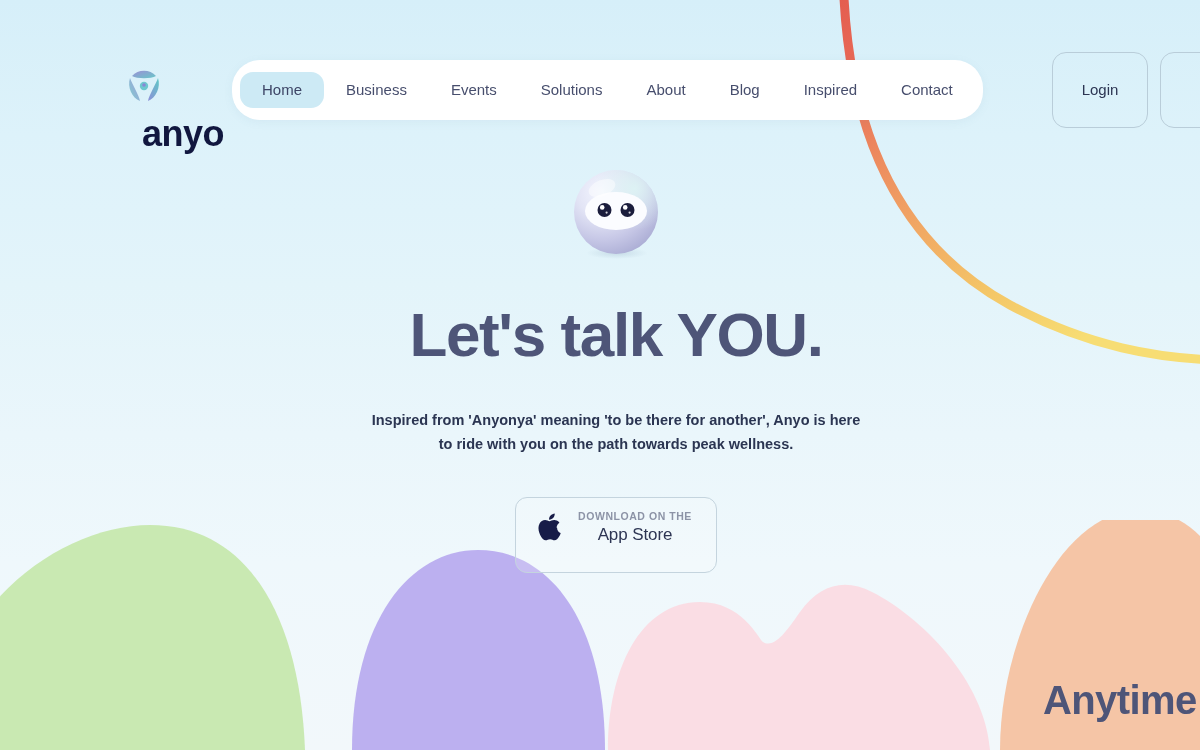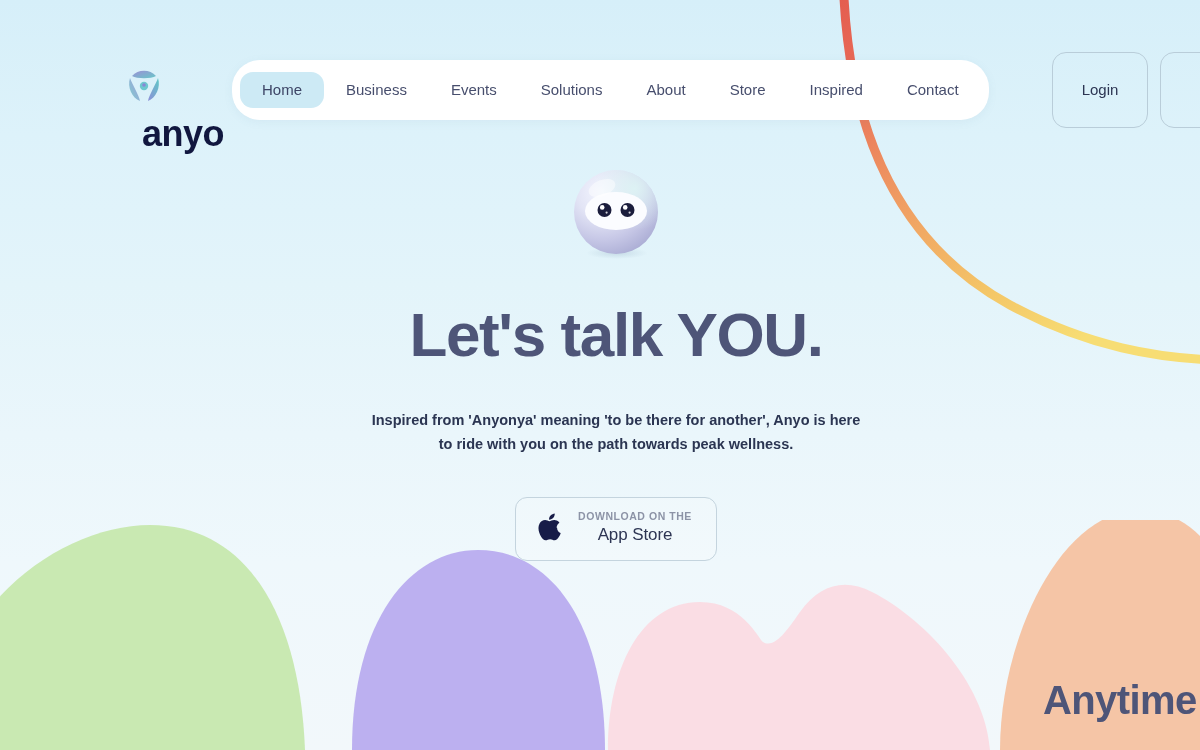--- a/index.html
+++ b/index.html
@@ -177,21 +177,21 @@
     gap: 18px;
   }
 
   .store-btn {
     display: flex;
     align-items: center;
     gap: 14px;
     border: 1px solid #c4d4de;
     border-radius: 12px;
     background: rgba(255,255,255,0.18);
-    padding: 12px 24px 16px 22px;
+    padding: 12px 24px 28px 22px;
     cursor: pointer;
     min-width: 199px;
   }
 
   .store-icon { flex: 0 0 auto; display: block; }
 
   .store-text { display: flex; flex-direction: column; line-height: 1.15; }
 
   .store-small {
     font-size: 10.5px;
@@ -278,21 +278,21 @@
     </svg>
     <span class="brand-word">anyo</span>
   </div>
 
   <nav class="navbar">
     <div class="nav-item active">Home</div>
     <div class="nav-item">Business</div>
     <div class="nav-item">Events</div>
     <div class="nav-item">Solutions</div>
     <div class="nav-item">About</div>
-    <div class="nav-item">Store</div>
+    <div class="nav-item">Blog</div>
     <div class="nav-item">Inspired</div>
     <div class="nav-item">Contact</div>
   </nav>
 
   <div class="auth-group">
     <button class="auth-btn">Login</button>
     <button class="auth-btn secondary">S</button>
   </div>
 
 </div>

